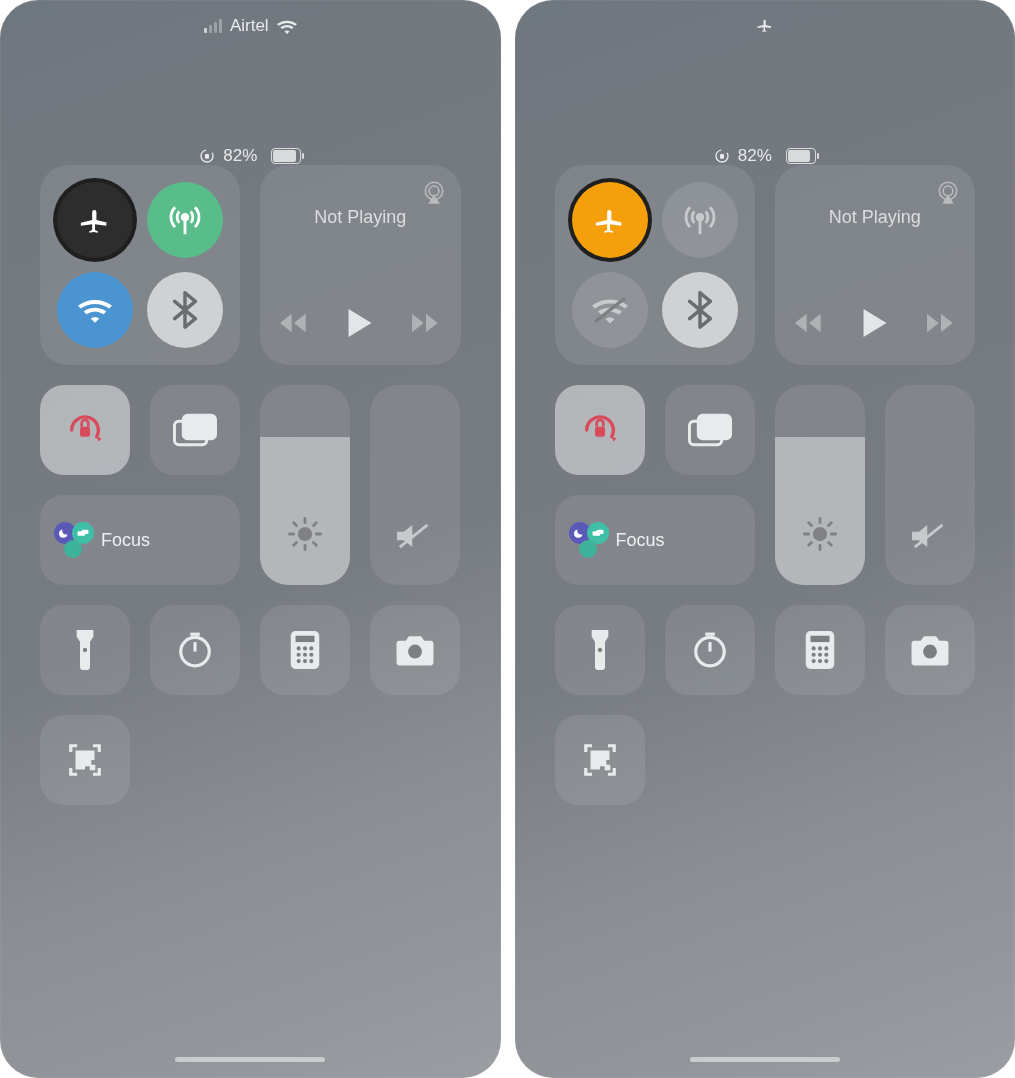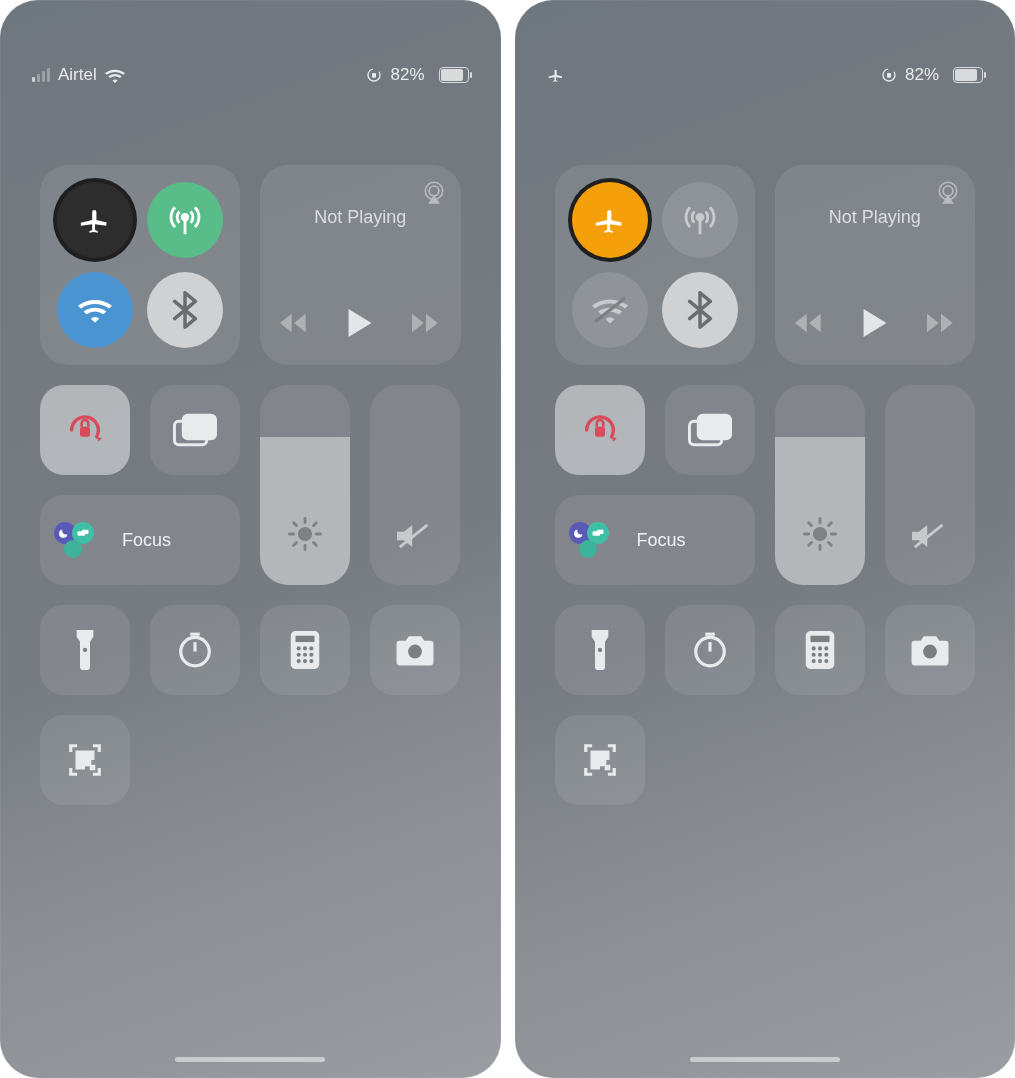--- a/index.html
+++ b/index.html
@@ -1,21 +1,21 @@
 <!DOCTYPE html>
 <html><head>
 <meta charset="utf-8">
 <style>
   html,body{margin:0;padding:0;background:#fff;font-family:-apple-system,Helvetica,Arial,sans-serif;}
   .stage{width:1015px;height:1078px;display:flex;gap:14px;padding:0;box-sizing:border-box;}
   .phone{flex:1;border-radius:38px;overflow:hidden;position:relative;
     background:linear-gradient(160deg,#6f777e 0%,#757a80 30%,#777c82 55%,#8b8f94 75%,#93979c 90%,#9a9ea3 100%);
     box-shadow:inset 0 0 0 1px rgba(255,255,255,.06);}
   
-  .status{position:absolute;top:0;left:0;right:0;height:150px;display:flex;align-items:center;justify-content:space-between;padding:0 32px;color:#e8e9eb;font-size:17px;}
+  .status{position:absolute;top:0;left:0;right:0;height:150px;display:flex;align-items:center;justify-content:space-between;padding:16px 32px;color:#e8e9eb;font-size:17px;flex-direction:column;}
   .status .left, .status .right{display:flex;align-items:center;gap:8px;}
   .sig{display:inline-flex;align-items:flex-end;gap:2px;height:14px;}
   .sig i{width:3px;background:#cfd1d4;border-radius:1px;}
   .sig i.off{background:#9ea1a5;}
   .sig i:nth-child(1){height:5px}.sig i:nth-child(2){height:8px}.sig i:nth-child(3){height:11px}.sig i:nth-child(4){height:14px}
   .batt{display:inline-flex;align-items:center;}
   .batt .shell{width:28px;height:14px;border:1.5px solid #d9dadb;border-radius:4px;position:relative;margin-left:6px;}
   .batt .shell::after{content:"";position:absolute;right:-4px;top:4px;width:2px;height:6px;background:#d9dadb;border-radius:1px;}
   .batt .fill{position:absolute;left:1px;top:1px;bottom:1px;width:80%;background:#d9dadb;border-radius:2px;}
   
@@ -31,21 +31,21 @@
   .media{flex:1;height:200px;position:relative;padding:18px;box-sizing:border-box;color:#dcdde0;}
   .media .np{text-align:center;margin-top:24px;font-size:18px;}
   .media .ap{position:absolute;top:14px;right:14px;}
   .media .controls{position:absolute;left:0;right:0;bottom:28px;display:flex;justify-content:space-around;align-items:center;opacity:.95;}
   
   .row2{display:flex;gap:20px;margin-top:20px;}
   .col-left{display:flex;flex-direction:column;gap:20px;width:200px;}
   .btnsq{height:90px;border-radius:24px;display:flex;align-items:center;justify-content:center;}
   .twin{display:flex;gap:20px;}
   .twin .btnsq{flex:1;}
-  .focus{height:90px;border-radius:24px;display:flex;align-items:center;gap:28px;padding:0 14px;color:#efeff1;font-size:18px;background:rgba(255,255,255,.09);}
+  .focus{height:90px;border-radius:24px;display:flex;align-items:center;gap:7px;padding:0 14px;color:#efeff1;font-size:18px;background:rgba(255,255,255,.09);}
   .focus .bubbles{position:relative;width:40px;height:40px;}
   .bubble{position:absolute;border-radius:50%;display:flex;align-items:center;justify-content:center;}
   .b1{width:22px;height:22px;background:#5b59b8;left:0;top:2px;}
   .b2{width:22px;height:22px;background:#3fbfa6;right:0;top:2px;}
   .b3{width:18px;height:18px;background:#3db39b;left:10px;top:20px;}
   .slider{width:90px;height:200px;border-radius:28px;background:rgba(255,255,255,.09);position:relative;overflow:hidden;}
   .slider .fill{position:absolute;left:0;right:0;bottom:0;background:rgba(255,255,255,.4);}
   .slider.bright .fill{height:74%;}
   .slider.vol .fill{height:0;}
   .slider .sicon{position:absolute;left:0;right:0;bottom:34px;display:flex;justify-content:center;color:#888;}

